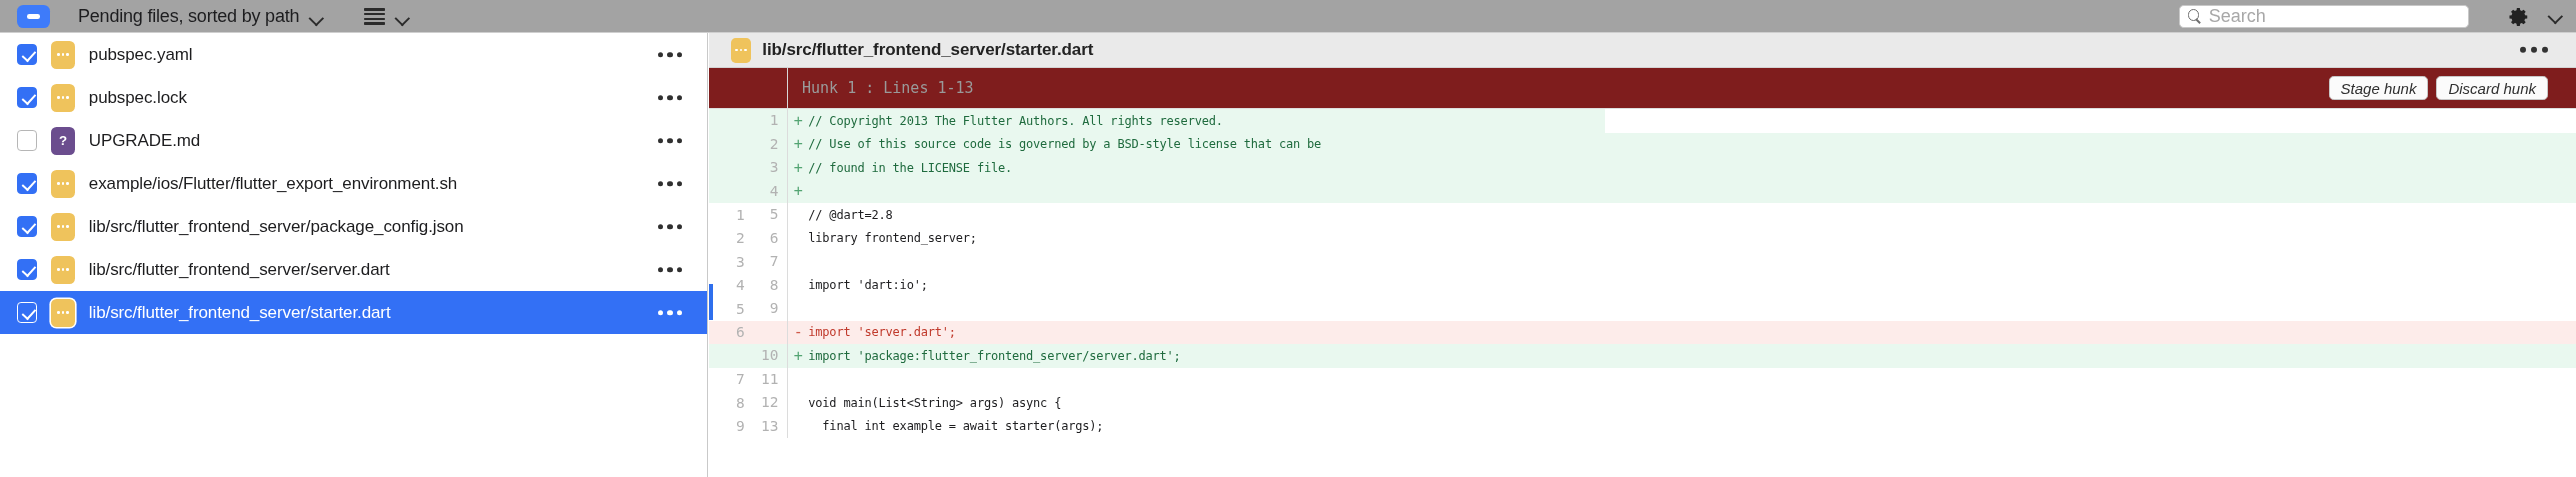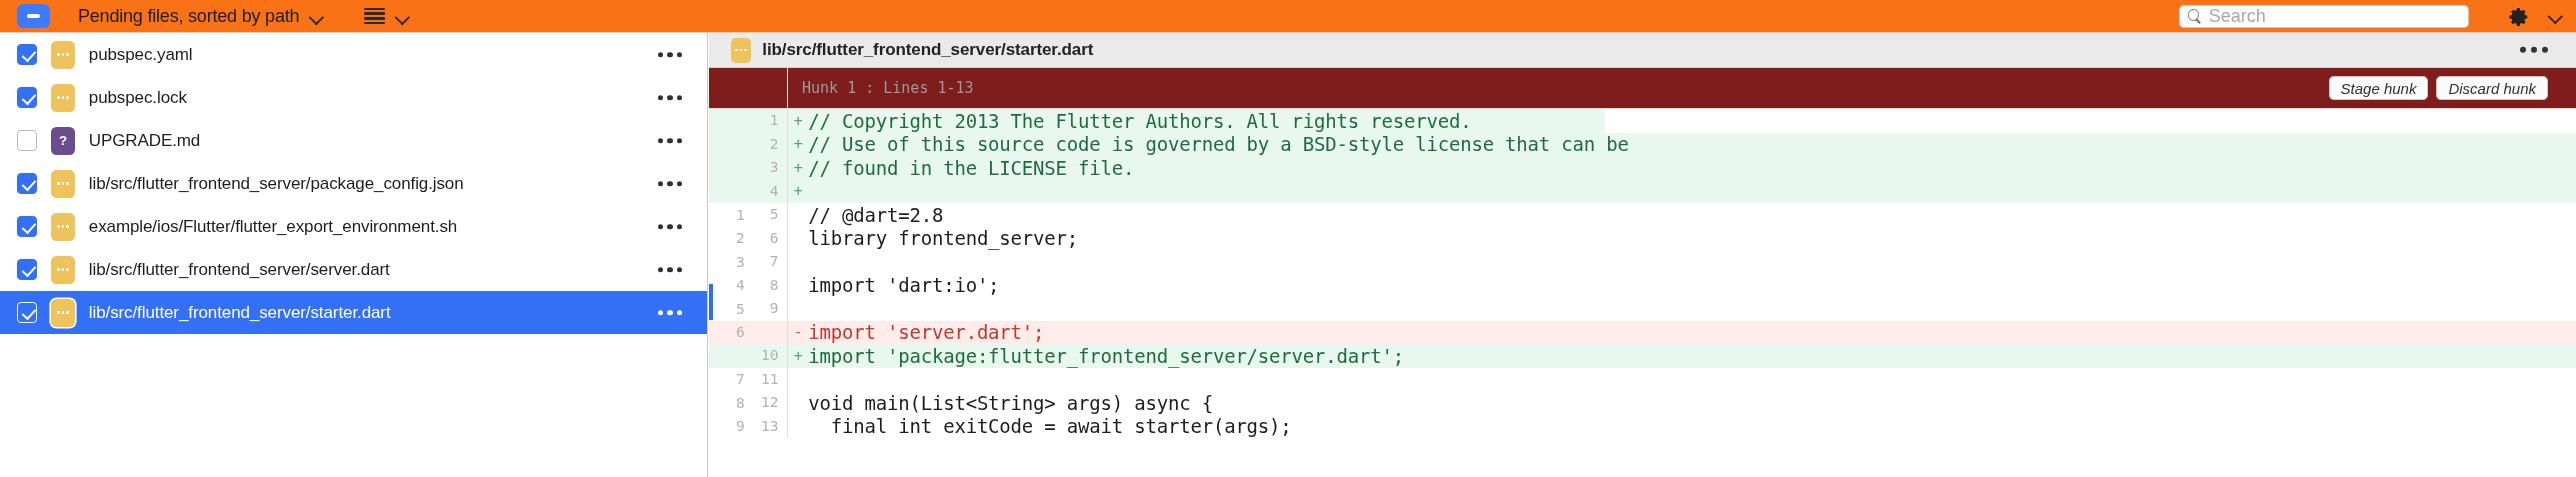--- a/index.html
+++ b/index.html
@@ -7,23 +7,23 @@
     width: 2576px; height: 477px;
     background: #ffffff;
     font-family: "Liberation Sans", sans-serif;
     overflow: hidden;
   }
 
   
   .toolbar {
     position: absolute; left: 0; top: 0;
     width: 2576px; height: 33px;
-    background: #f97316;
+    background: #a3a3a3;
     border-bottom: 0.8px solid #cfcfcf;
-    display: flex; align-items: center;
+    display: flex; align-items: flex-start;
   }
   .tb-left { display: flex; align-items: center; height: 33px; }
 
   .collapse-btn {
     width: 33px; height: 23.5px;
     margin-left: 17px;
     background: #3e7bfa;
     border-radius: 6.3px;
     display: flex; align-items: center; justify-content: center;
     cursor: default;
@@ -236,21 +236,21 @@
   }
   .sign {
     width: 20.3px; flex: none; text-align: center;
     font-family: "DejaVu Sans Mono", monospace;
     font-size: 15px;
   }
   .sign.p { color: #53a472; }
   .sign.m { color: #d05a4a; }
   .ctext {
     font-family: "DejaVu Sans Mono", monospace;
-    font-size: 19px;
+    font-size: 12px;
     white-space: pre;
     letter-spacing: -0.2px;
   }
   .crow.add .ctext { color: #1f6b3e; }
   .crow.del .ctext { color: #c0392b; }
   .crow.ctx .ctext { color: #1d1d1f; }
 
   .blue-mark {
     position: absolute; left: 0; width: 3.9px; background: #2f6fed;
   }
@@ -335,37 +335,37 @@
       </div>
       <div class="file-row">
         <div class="chk on"></div>
         <div class="ftype mod">
           <span class="dots">
             <b></b>
             <b></b>
             <b></b>
           </span>
         </div>
-        <span class="fname">lib/src/flutter_frontend_server/package_config.json</span>
+        <span class="fname">example/ios/Flutter/flutter_export_environment.sh</span>
         <span class="row-dots">
           <b></b>
           <b></b>
           <b></b>
         </span>
       </div>
       <div class="file-row">
         <div class="chk on"></div>
         <div class="ftype mod">
           <span class="dots">
             <b></b>
             <b></b>
             <b></b>
           </span>
         </div>
-        <span class="fname">example/ios/Flutter/flutter_export_environment.sh</span>
+        <span class="fname">lib/src/flutter_frontend_server/package_config.json</span>
         <span class="row-dots">
           <b></b>
           <b></b>
           <b></b>
         </span>
       </div>
       <div class="file-row">
         <div class="chk on"></div>
         <div class="ftype mod">
           <span class="dots">
@@ -505,18 +505,18 @@
       <div class="crow ctx">
         <span class="lnum">8</span>
         <span class="lnum2">12</span>
         <span class="sign "></span>
         <span class="ctext">void main(List&lt;String&gt; args) async {</span>
       </div>
       <div class="crow ctx">
         <span class="lnum">9</span>
         <span class="lnum2">13</span>
         <span class="sign "></span>
-        <span class="ctext">  final int exitCode = await starter(args);</span>
+        <span class="ctext">  final int example = await starter(args);</span>
       </div>
       <div class="blue-mark" style="top: 175px; height: 36px;"></div>
     </div>
 </div>
 
 
 </body></html>

